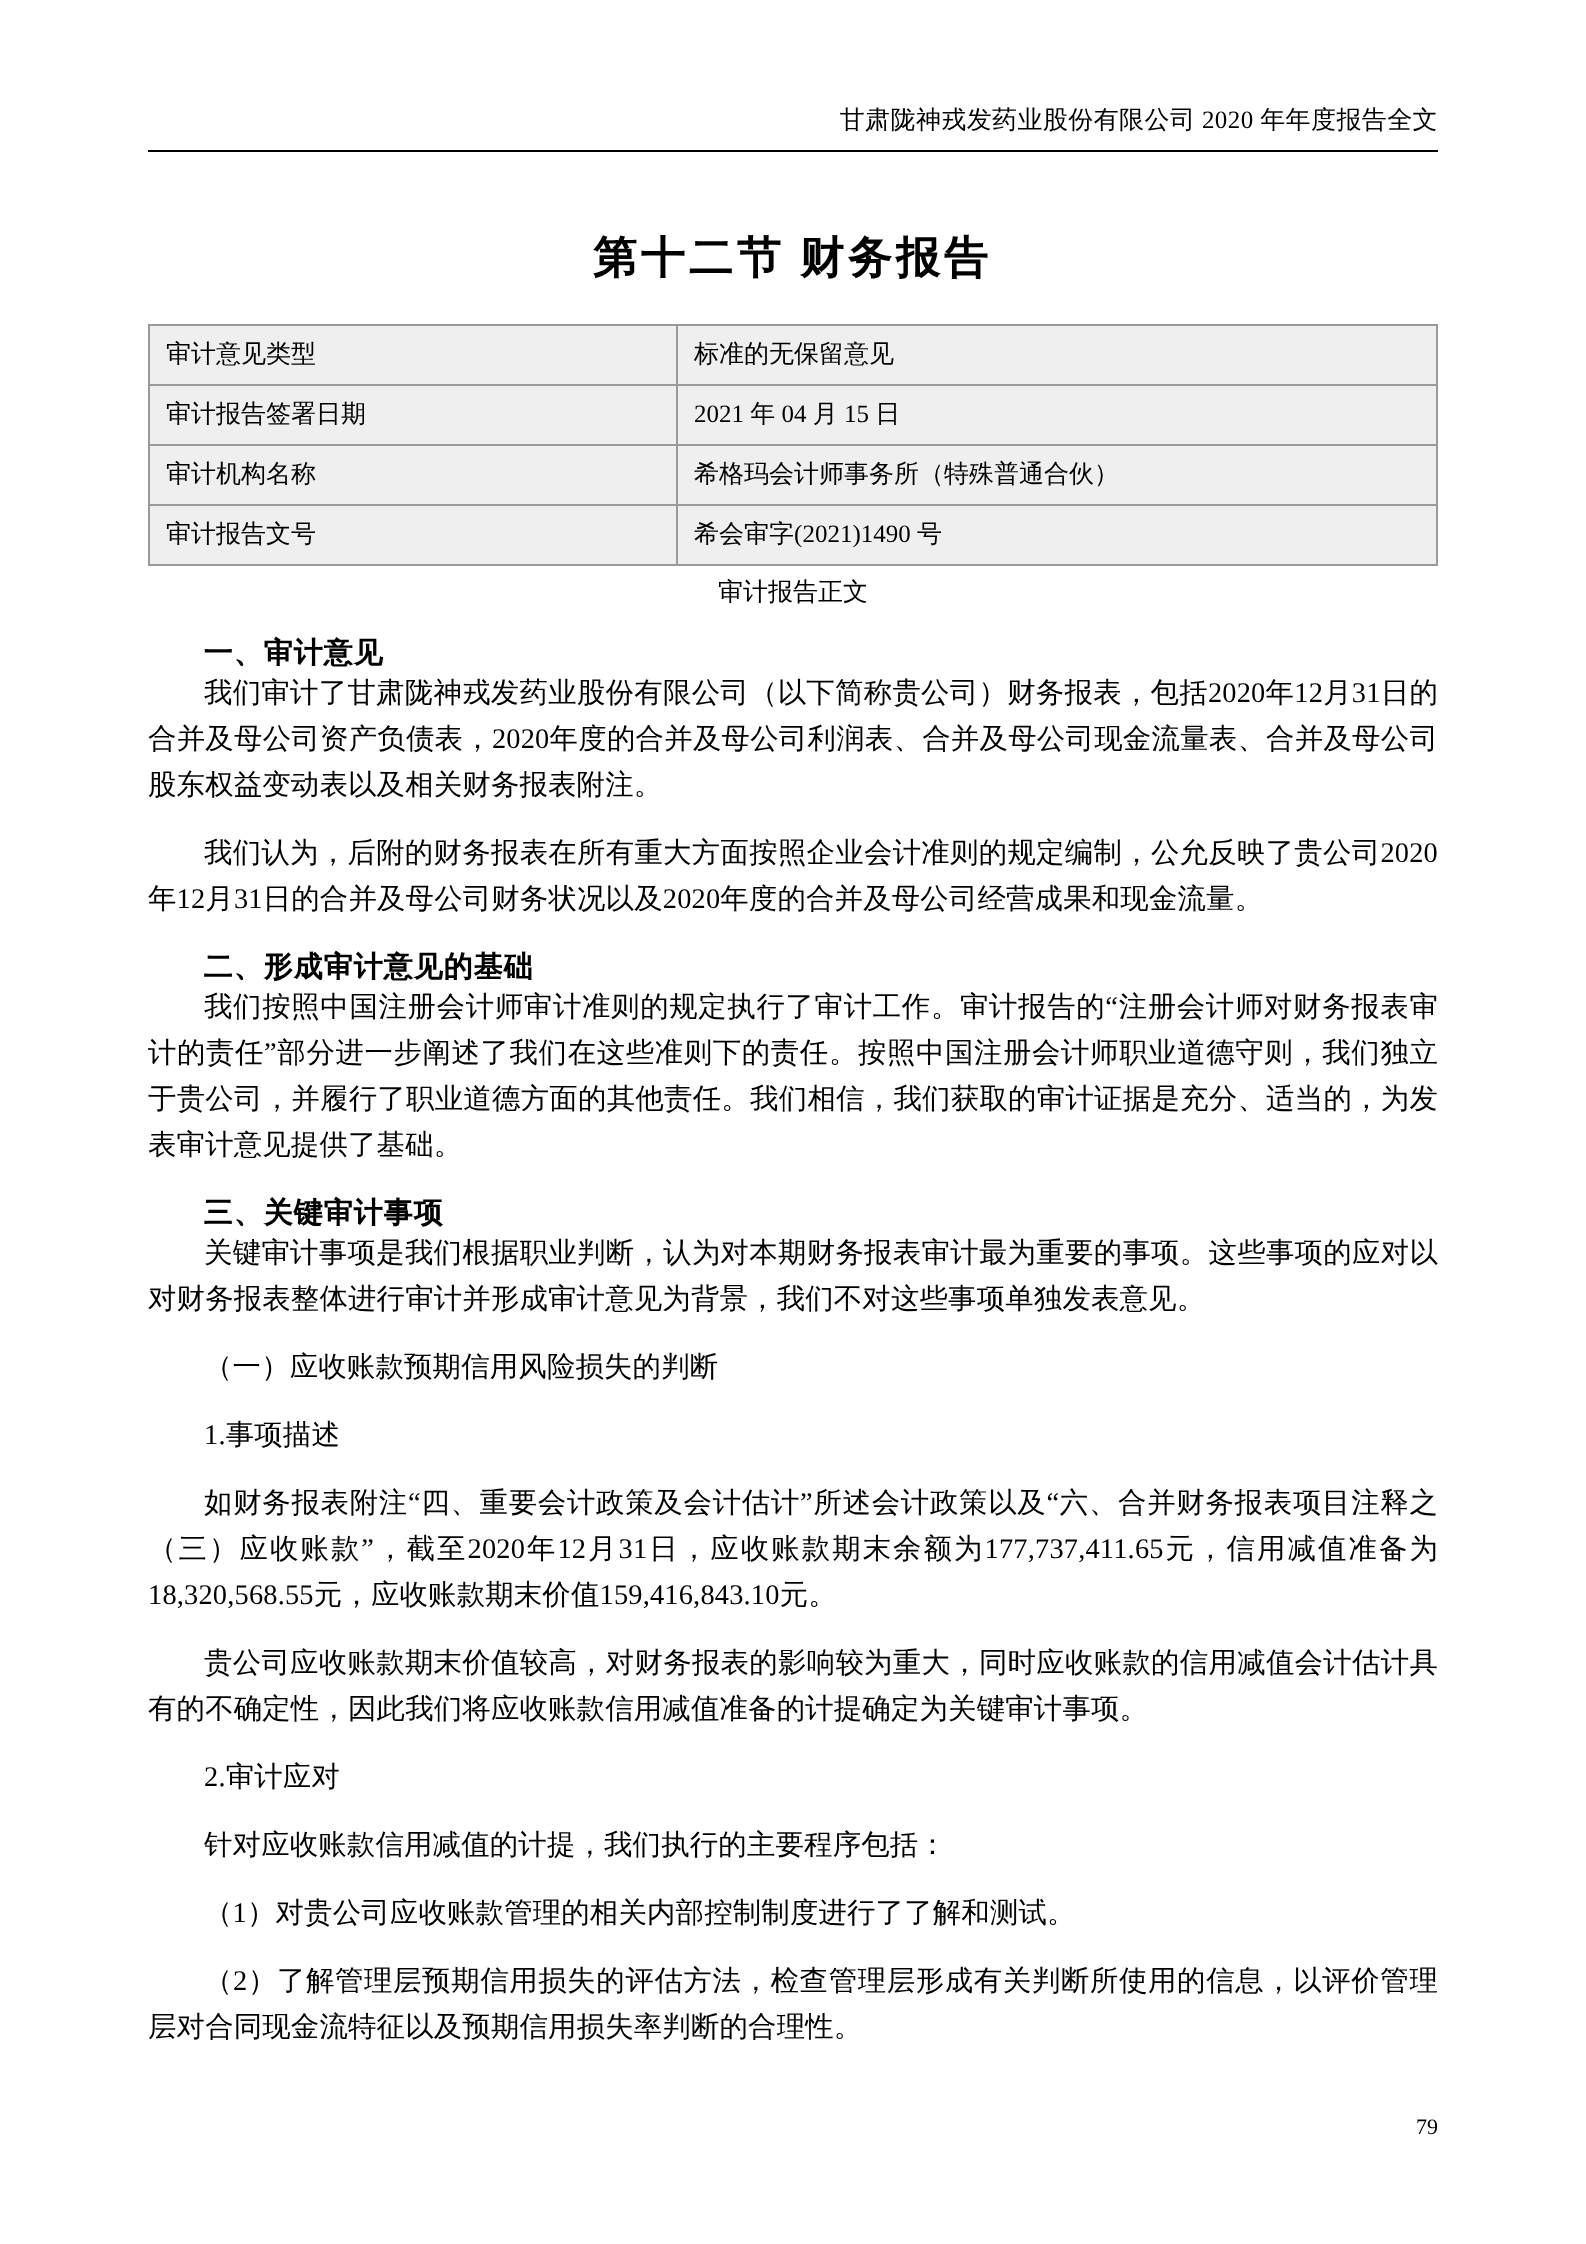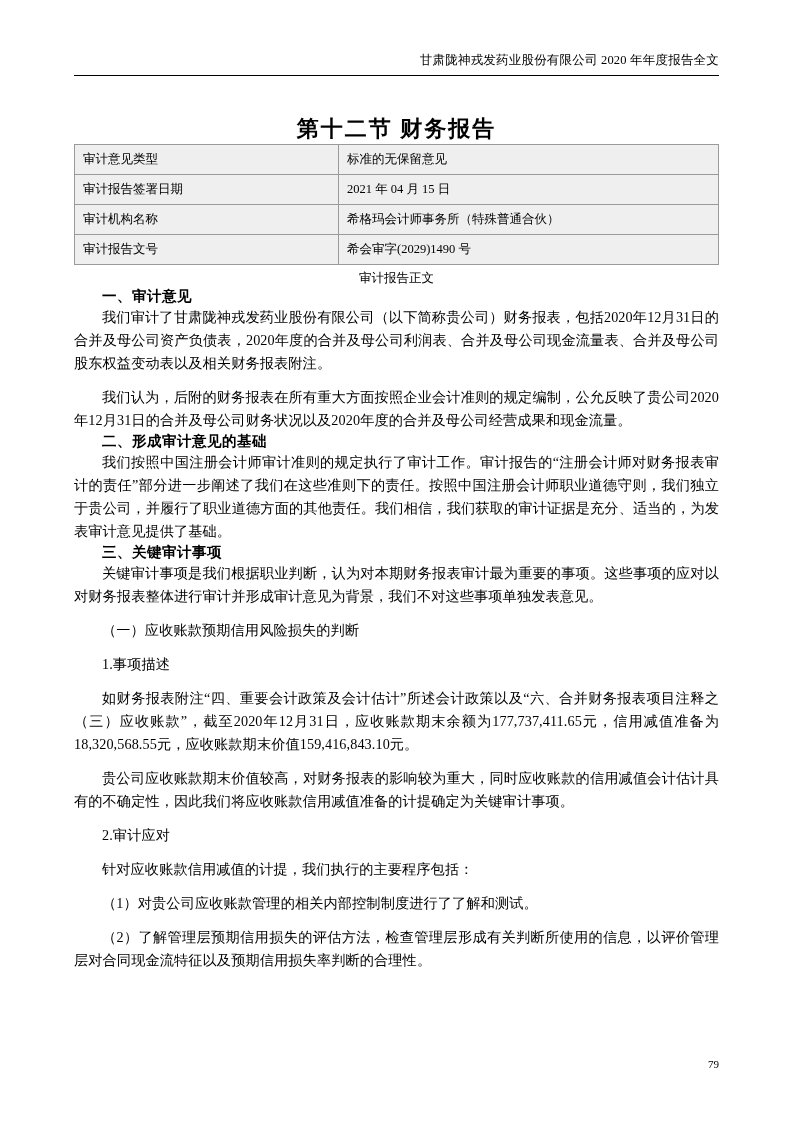--- a/index.html
+++ b/index.html
@@ -39,20 +39,21 @@
     margin-top: 38px;
     letter-spacing: 2px;
   }
   .section-h1 {
     font-size: 15.5px;
     font-weight: bold;
     margin-top: 34px;
     letter-spacing: 0.5px;
   }
   table.info {
+    margin-top: 18px;
     width: 100%;
     border-collapse: collapse;
     font-size: 12.5px;
   }
   table.info td {
     border: 1px solid #9a9a9a;
     padding: 5px 8px 6px 8px;
     height: 18px;
     vertical-align: middle;
   }
@@ -64,20 +65,21 @@
     background: #efefef;
   }
   .table-caption {
     text-align: center;
     font-size: 12.5px;
     margin-top: 5px;
   }
   .sub-h {
     font-size: 14.5px;
     font-weight: bold;
+    margin-top: 12px;
     text-indent: 28px;
     letter-spacing: 0.5px;
   }
   p.body {
     font-size: 14.2px;
     line-height: 1.62;
     margin: 0;
     text-indent: 28px;
     text-align: justify;
     letter-spacing: 0.1px;
@@ -112,21 +114,21 @@
         <tr>
           <td class="c1">审计报告签署日期</td>
           <td class="c2">2021 年 04 月 15 日</td>
         </tr>
         <tr>
           <td class="c1">审计机构名称</td>
           <td class="c2">希格玛会计师事务所（特殊普通合伙）</td>
         </tr>
         <tr>
           <td class="c1">审计报告文号</td>
-          <td class="c2">希会审字(2029)1490 号</td>
+          <td class="c2">希会审字(2021)1490 号</td>
         </tr>
       </tbody>
     </table>
 
     <div class="table-caption">审计报告正文</div>
 
     <div class="sub-h">一、审计意见</div>
     <p class="body">我们审计了甘肃陇神戎发药业股份有限公司（以下简称贵公司）财务报表，包括2020年12月31日的合并及母公司资产负债表，2020年度的合并及母公司利润表、合并及母公司现金流量表、合并及母公司股东权益变动表以及相关财务报表附注。</p>
     <p class="body tight">我们认为，后附的财务报表在所有重大方面按照企业会计准则的规定编制，公允反映了贵公司2020年12月31日的合并及母公司财务状况以及2020年度的合并及母公司经营成果和现金流量。</p>
 

